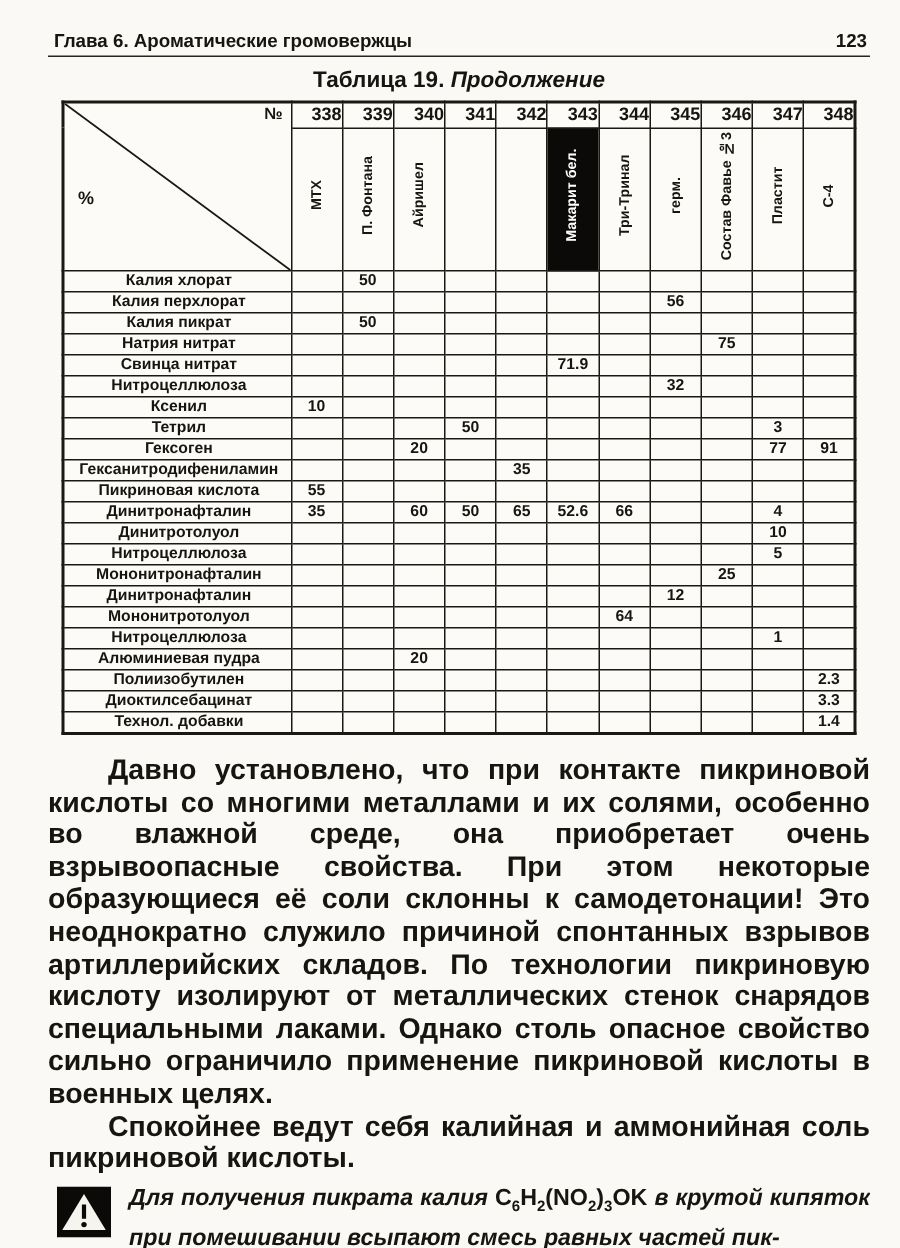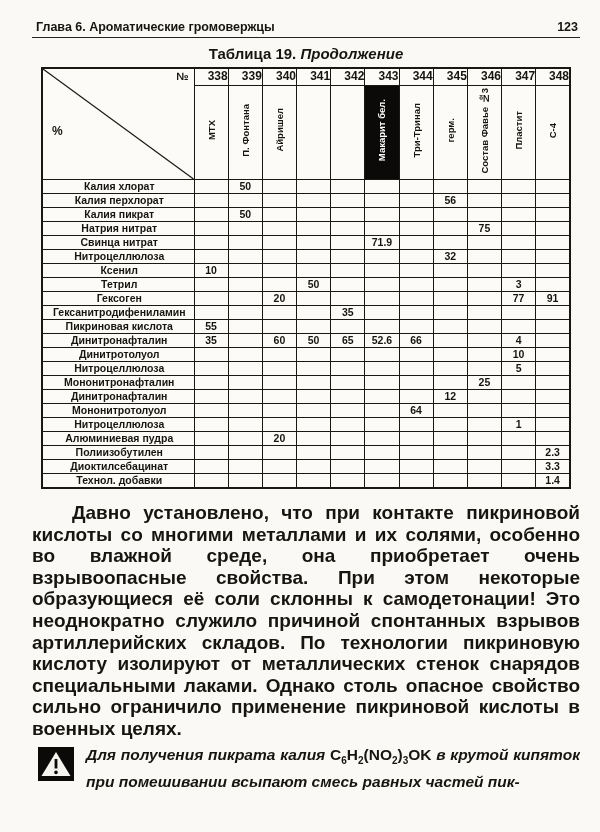--- a/index.html
+++ b/index.html
@@ -437,20 +437,21 @@
           <td class="val"></td>
           <td class="val"></td>
           <td class="val"></td>
           <td class="val">1.4</td>
         </tr>
       </tbody>
   </table>
 
   <div class="bodytext">
     <p>Давно установлено, что при контакте пикриновой кислоты со многими металлами и их солями, особенно во влажной среде, она приобретает очень взрывоопасные свойства. При этом некоторые образующиеся её соли склонны к самодетонации! Это неоднократно служило причиной спонтанных взрывов артиллерийских складов. По технологии пикриновую кислоту изолируют от металлических стенок снарядов специальными лаками. Однако столь опасное свойство сильно ограничило применение пикриновой кислоты в военных целях.</p>
+    <p>Спокойнее ведут себя калийная и аммонийная соль пикриновой кислоты.</p>
   </div>
 
   <div class="note">
     <span class="warn-box">
       <svg viewBox="0 0 36 34">
         <rect x="0" y="0" width="36" height="34" fill="#0b0a08"></rect>
         <path d="M18 5 L32.5 29 L3.5 29 Z" fill="#f5f4ef"></path>
         <rect x="16.6" y="12" width="2.8" height="9.5" fill="#0b0a08"></rect>
         <circle cx="18" cy="25.4" r="1.8" fill="#0b0a08"></circle>
       </svg>

